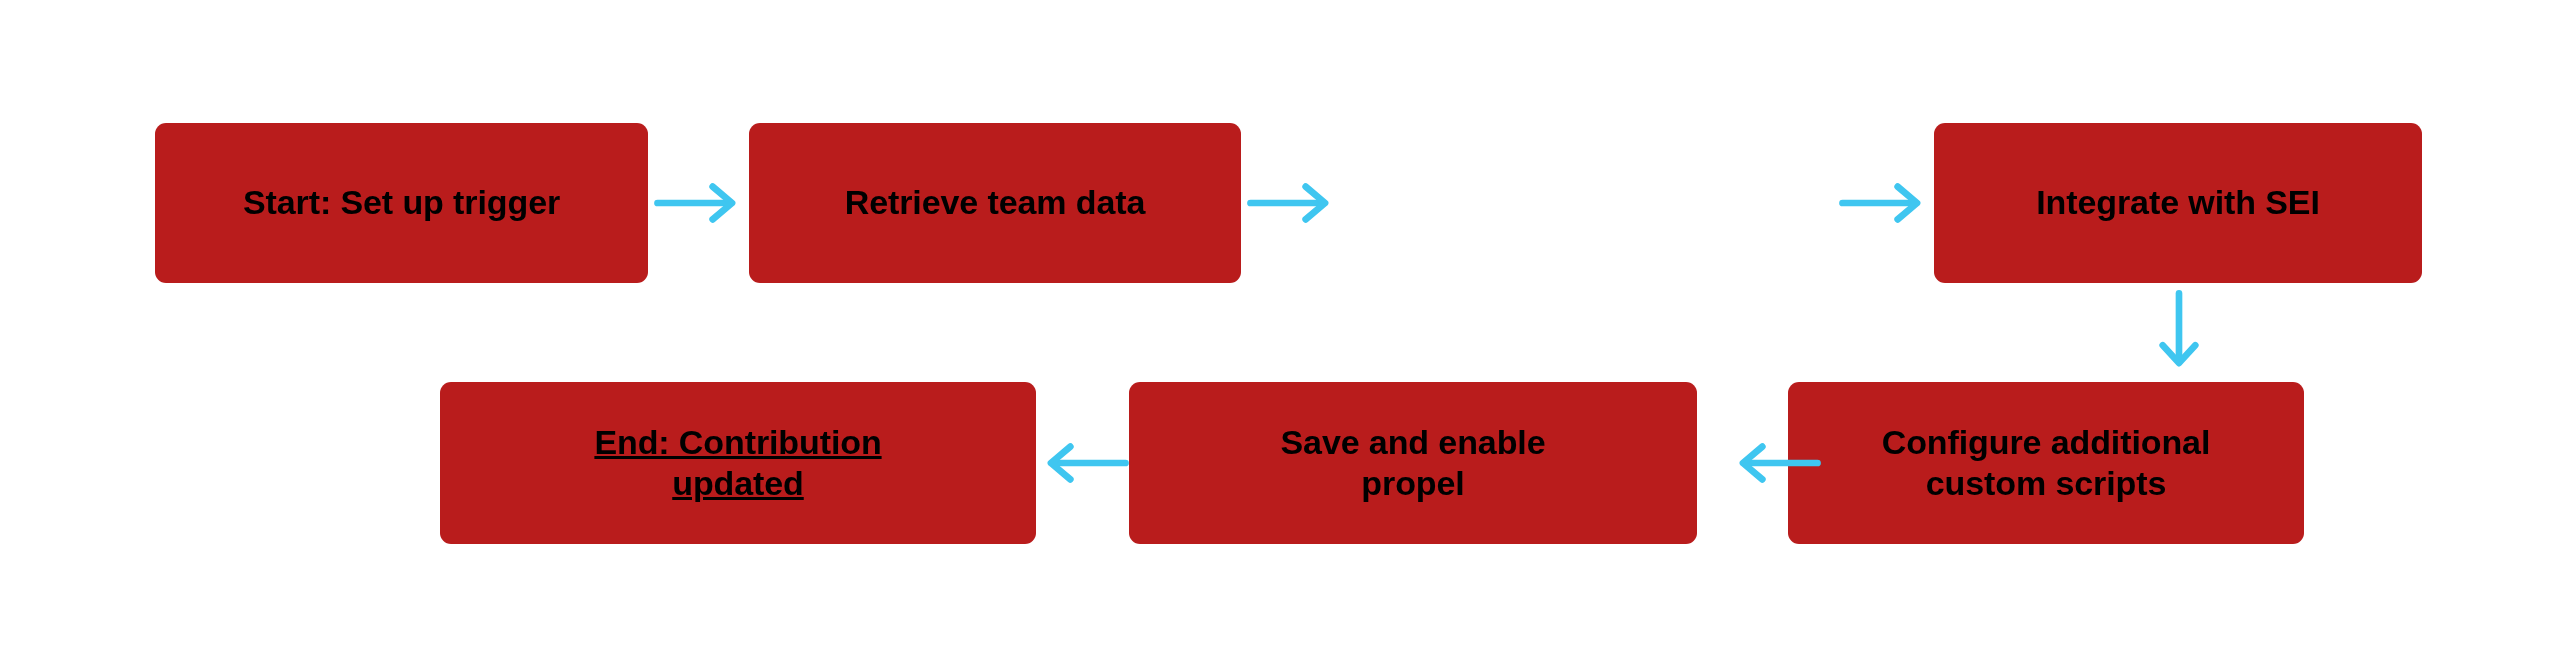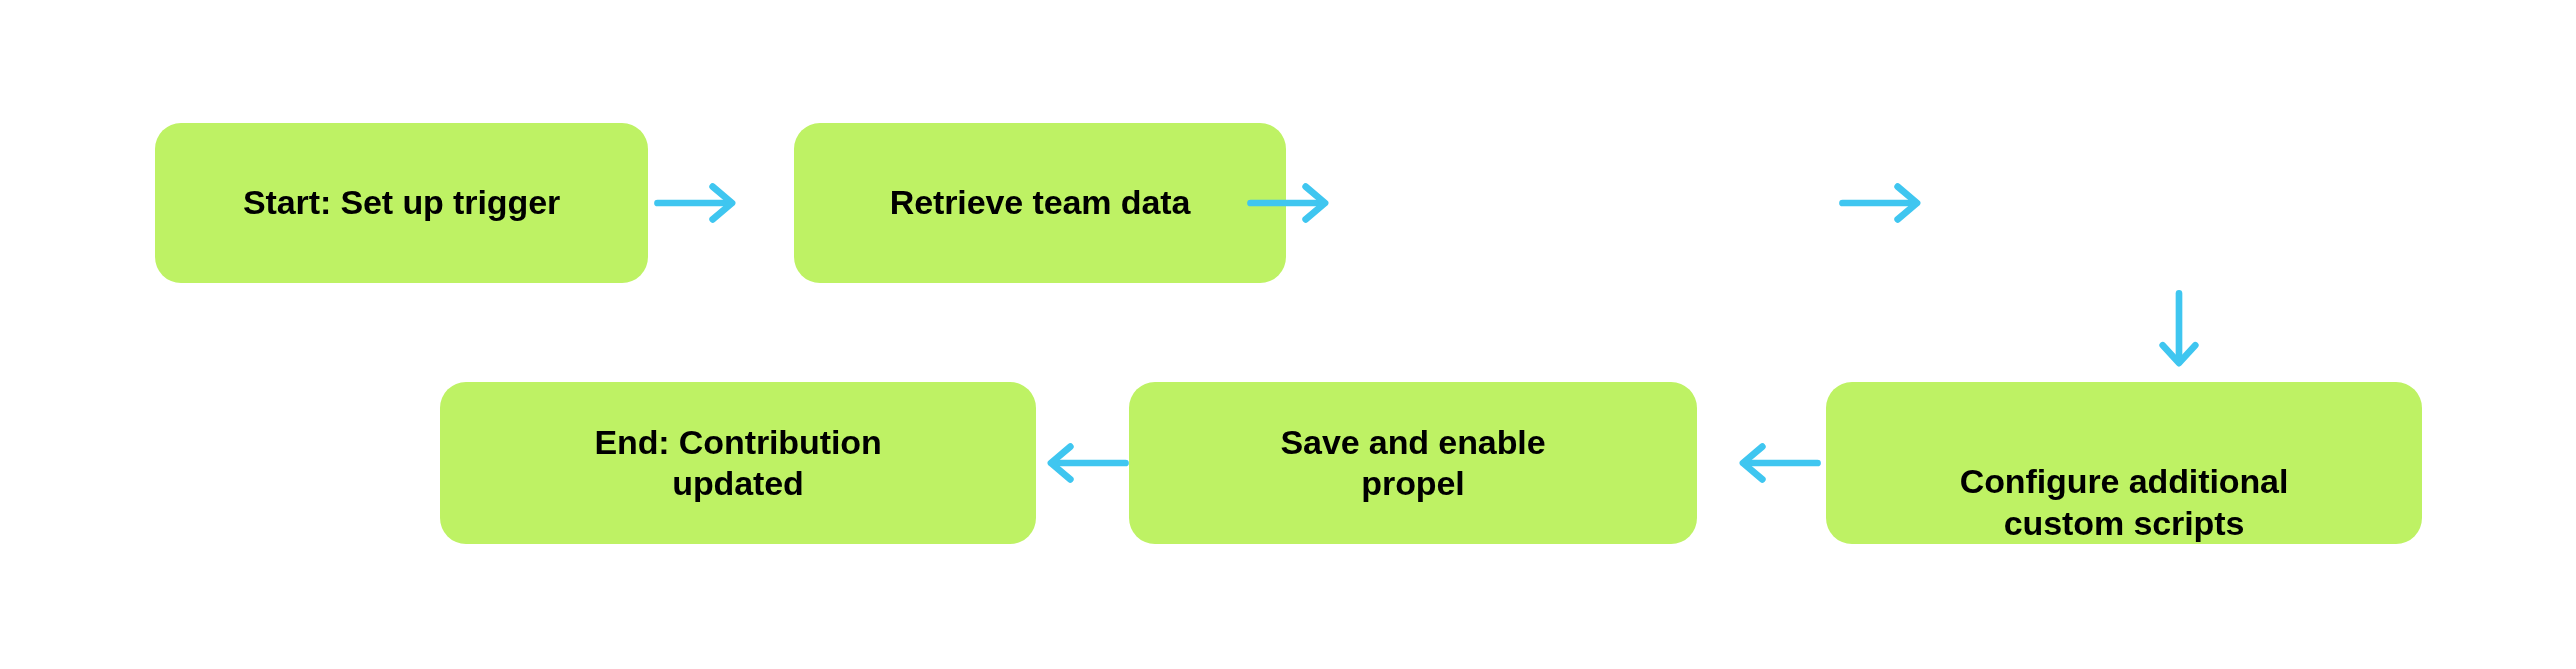--- a/index.html
+++ b/index.html
@@ -17,49 +17,49 @@
     width: 2576px;
     height: 669px;
     background: #ffffff;
     overflow: hidden;
   }
 
   
   .node {
     position: absolute;
     box-sizing: border-box;
-    background: #bef264;
-    border-radius: 26px;
+    background: #b91c1c;
+    border-radius: 11px;
     display: flex;
     align-items: center;
     justify-content: center;
     text-align: center;
     padding: 0 19.4px;
   }
   .node-label {
     font-size: 34px;
     font-weight: 700;
     color: #000000;
     line-height: 1.22;
     letter-spacing: -0.1px;
     white-space: pre-line;
   }
 
   
   .row-top { top: 123px; height: 160px; }
   .n1 { left: 155px;  width: 493px; }
-  .n2 { left: 749px; width: 492px; margin-left: 45px; }
+  .n2 { left: 749px; width: 492px; }
   .n3 { left: 1342px; width: 492px; }
   .n4 { left: 1934px; width: 488px; }
 
   
   .row-bottom { top: 382px; height: 162px; }
-  .n5 { left: 1826px; width: 596px; align-items: flex-end; }
+  .n5 { left: 1788px; width: 516px; }
   .n6 { left: 1129px; width: 568px; }
-  .n7 { left: 440px;  width: 596px; }
+  .n7 { left: 440px;  width: 596px; text-decoration: underline; }
 
   
   .arrow {
     position: absolute;
     display: block;
   }
   .arrow svg { display: block; overflow: visible; }
 
   .arrow-h { width: 88px; height: 48px; }
   .arrow-v { width: 48px;  height: 83px; }
@@ -104,20 +104,23 @@
   </span>
 
 
   <span class="arrow arrow-h a3">
     <svg width="88" height="48" viewBox="0 0 118 64" fill="none" stroke="#3fc6f0" stroke-width="9" stroke-linecap="round" stroke-linejoin="round">
       <line x1="6" y1="32" x2="104" y2="32"></line>
       <polyline points="80,10 106,32 80,54"></polyline>
     </svg>
   </span>
 
+  <div class="node row-top n4">
+    <span class="node-label">Integrate with SEI</span>
+  </div>
 
   <span class="arrow arrow-v a4">
     <svg width="48" height="83" viewBox="0 0 64 112" fill="none" stroke="#3fc6f0" stroke-width="9" stroke-linecap="round" stroke-linejoin="round">
       <line x1="32" y1="6" x2="32" y2="98"></line>
       <polyline points="10,76 32,100 54,76"></polyline>
     </svg>
   </span>
 
   <div class="node row-bottom n5">
     <span class="node-label">Configure additional

